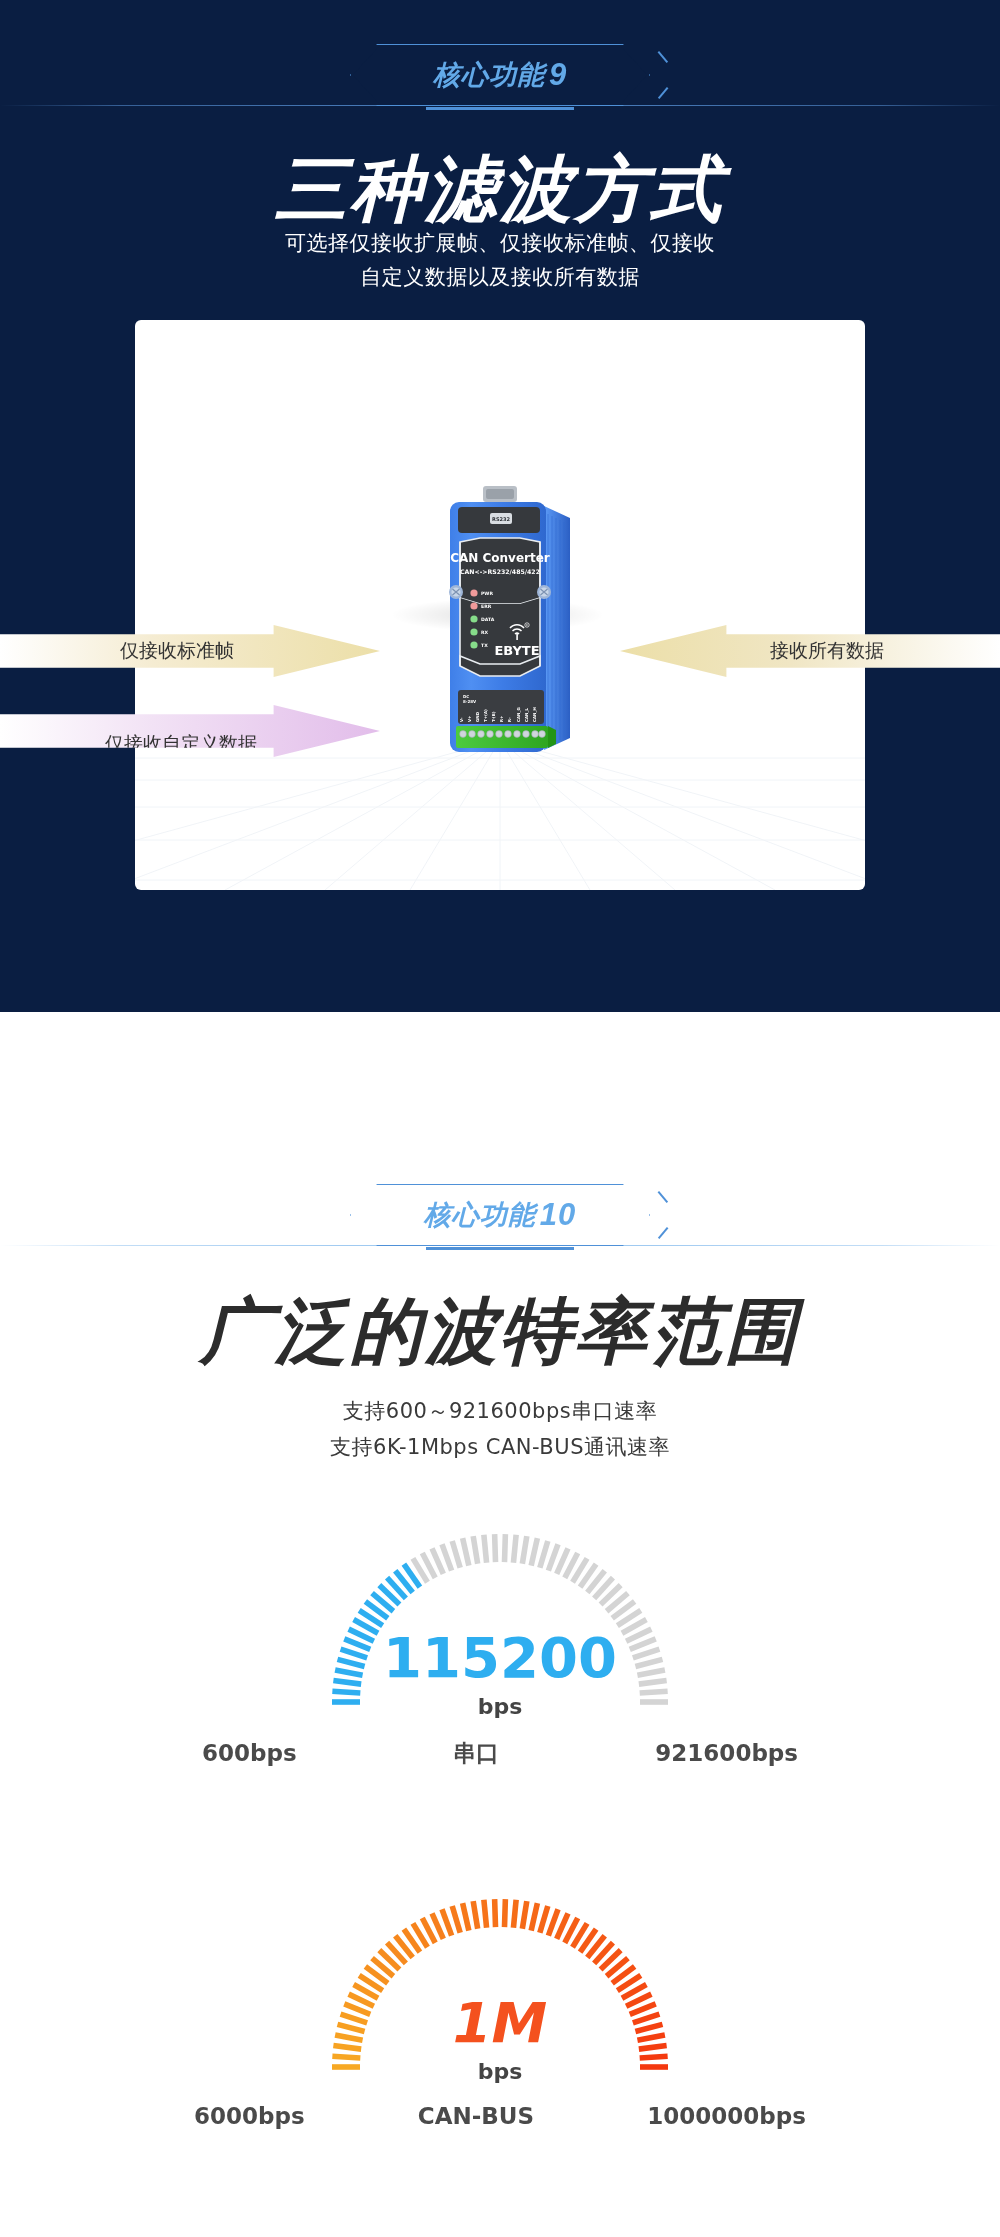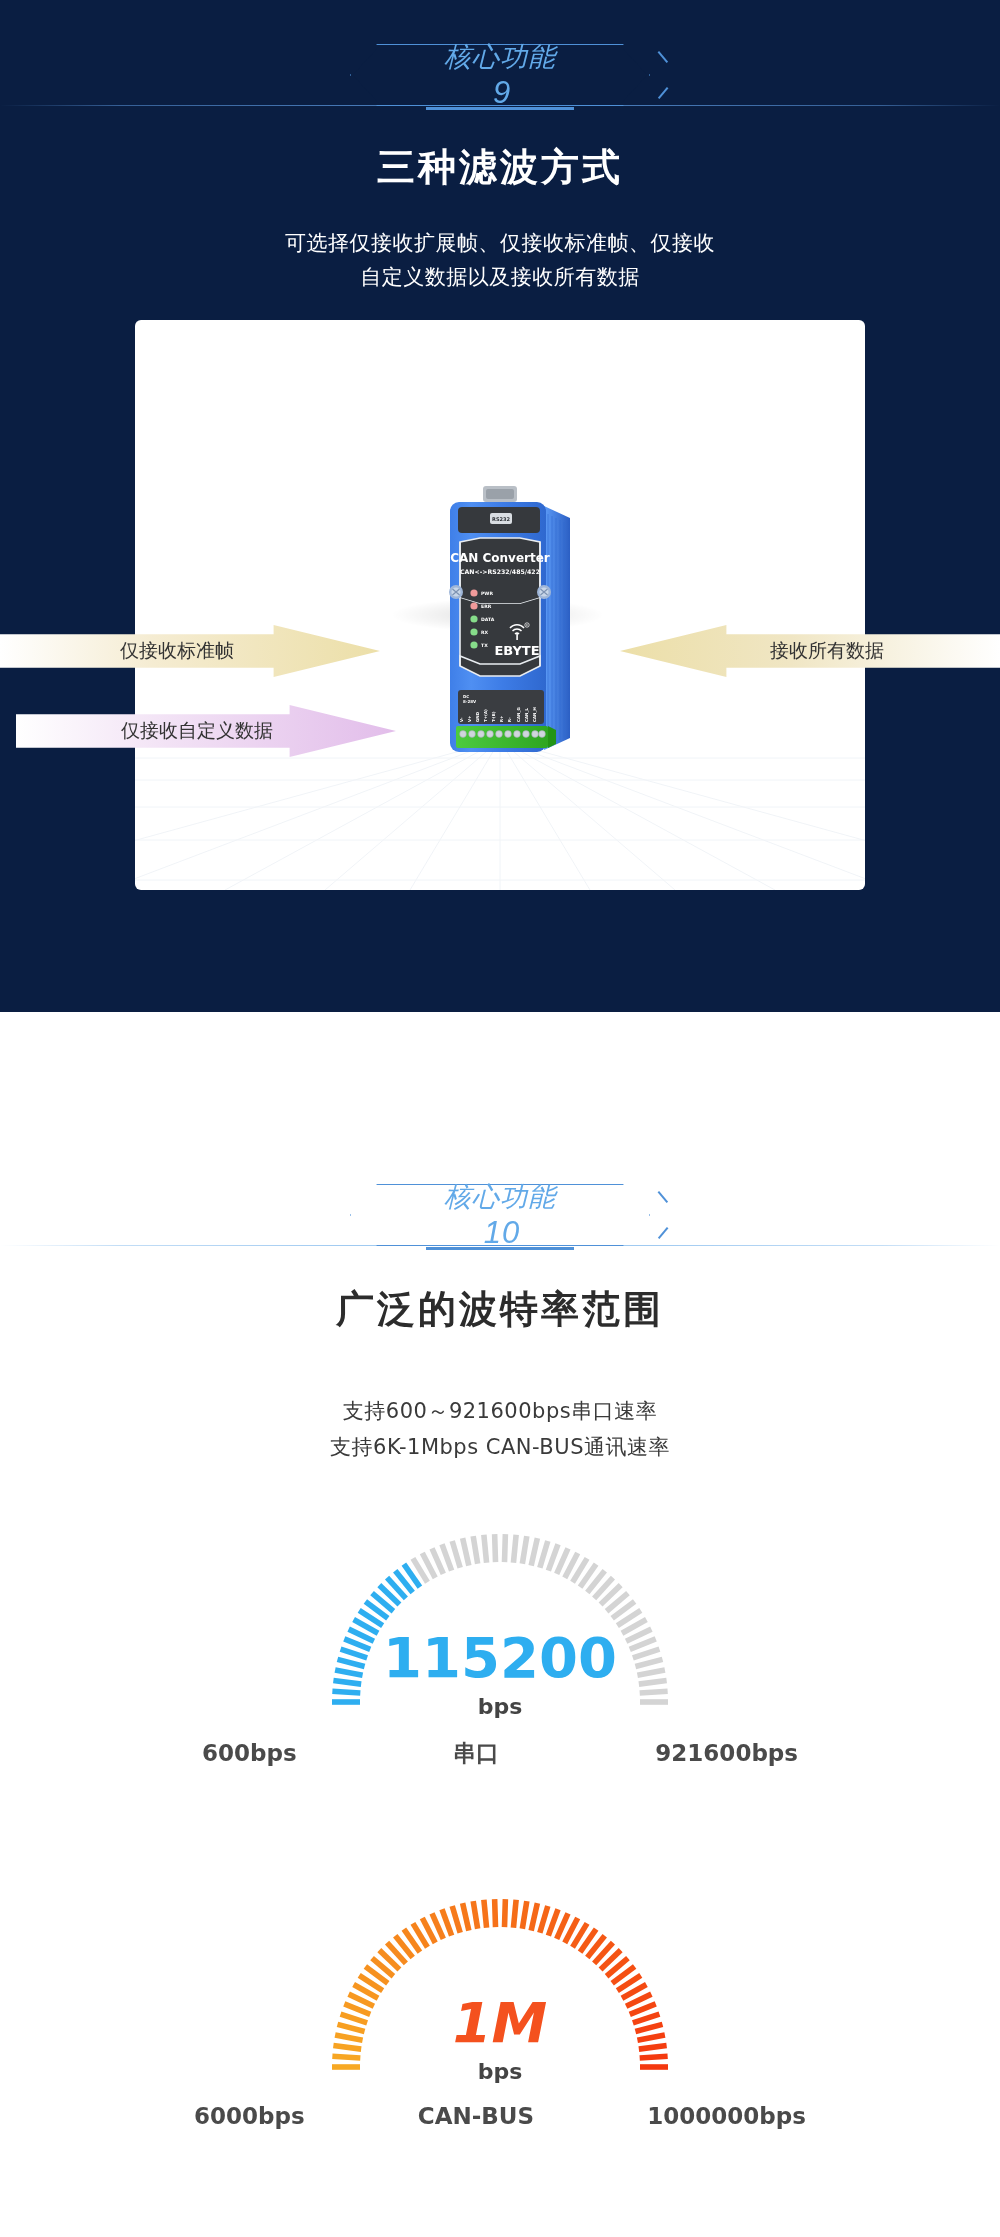--- a/index.html
+++ b/index.html
@@ -77,38 +77,38 @@
     position:absolute;
     left:50%; transform:translateX(-50%);
     bottom:-4px;
     width:148px; height:2.6px;
     background:#4f91d8;
   }
   .badge-text {
     position:absolute; inset:0;
     display:flex; align-items:center; justify-content:center;
     font-family:"DejaVu Sans", sans-serif;
-    font-weight:normal;
+    font-weight:bold;
     font-style:italic;
     font-size:27px;
     letter-spacing:1px;
     color:#62a9e8;
     white-space:nowrap;
-    flex-direction:column;
   }
   .badge-text .num { font-size:31px; margin-left:4px; font-family:"Liberation Sans",sans-serif; }
 
   .sec-title {
     position:absolute; left:0; right:0;
     text-align:center;
     font-family:"DejaVu Sans", sans-serif;
     font-weight:bold;
-    font-size:38px;
+    font-size:72px;
     letter-spacing:3px;
     color:#ffffff;
+    font-style:italic;
   }
   .sec-title.dark-txt { color:#2c2c2c; }
   .sec-sub {
     position:absolute; left:0; right:0;
     text-align:center;
     font-size:21px;
     line-height:34px;
     color:#ffffff;
     letter-spacing:.5px;
     font-family:"DejaVu Sans", sans-serif;
@@ -149,22 +149,22 @@
     color:#333;
     white-space:nowrap;
     font-family:"DejaVu Sans", sans-serif;
   }
   .a1 { left:0px; top:545px; width:380px;
         background:linear-gradient(90deg,#ffffff 0%, #d6e9f8 40%, #a8d2f0 100%); }
   .a1 span { margin-left:120px; }
   .a2 { left:0px; top:625px; width:380px;
         background:linear-gradient(90deg,#ffffff 0%, #f5ecd2 40%, #ecdfa8 100%); }
   .a2 span { margin-left:120px; }
-  .a3 { left:16px; top:705px; width:380px;
-        background:linear-gradient(90deg,#ffffff 0%, #f2e2f5 40%, #e2bdea 100%); }
+  .a3 { left:0px; top:705px; width:380px;
+        background:linear-gradient(90deg,#ffffff 0%, #f2e2f5 40%, #e2bdea 100%);align-items:flex-end; }
   .a3 span { margin-left:105px; }
   .a4 { left:620px; top:625px; width:380px;
         background:linear-gradient(90deg,#ecdfa8 0%, #f0e6c4 45%, #ffffff 100%); }
   .a4 span { margin-left:150px; }
 
   
   .device {
     position:absolute;
     left:436px; top:480px;
     width:150px; height:300px;

